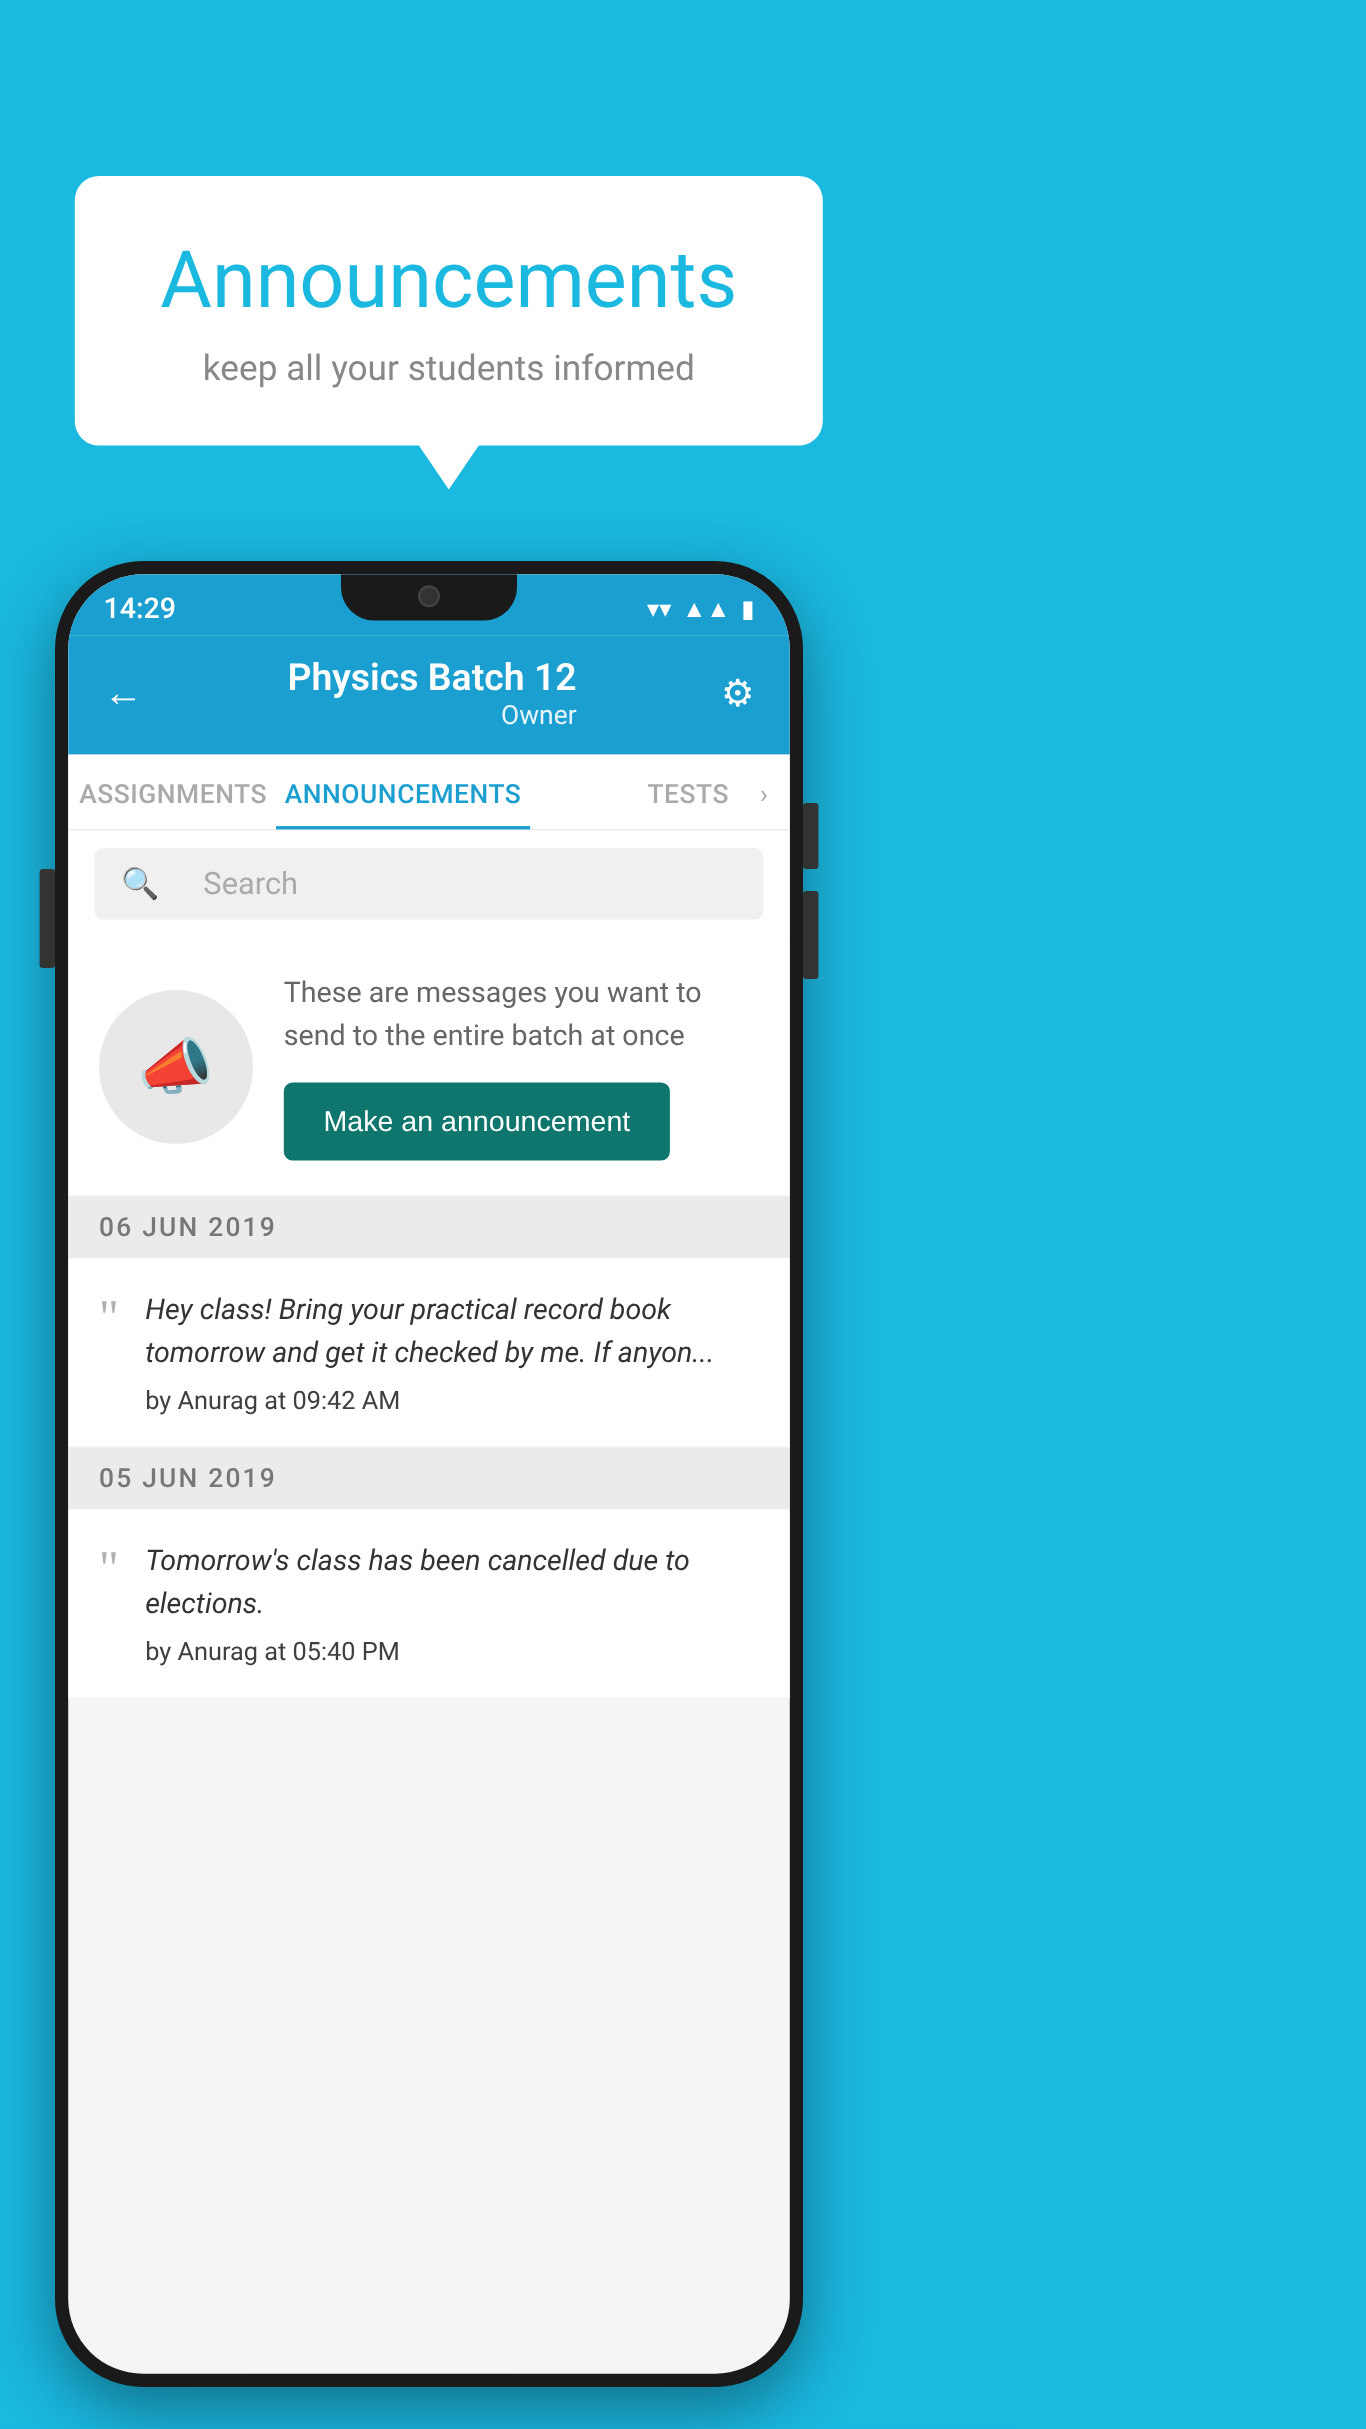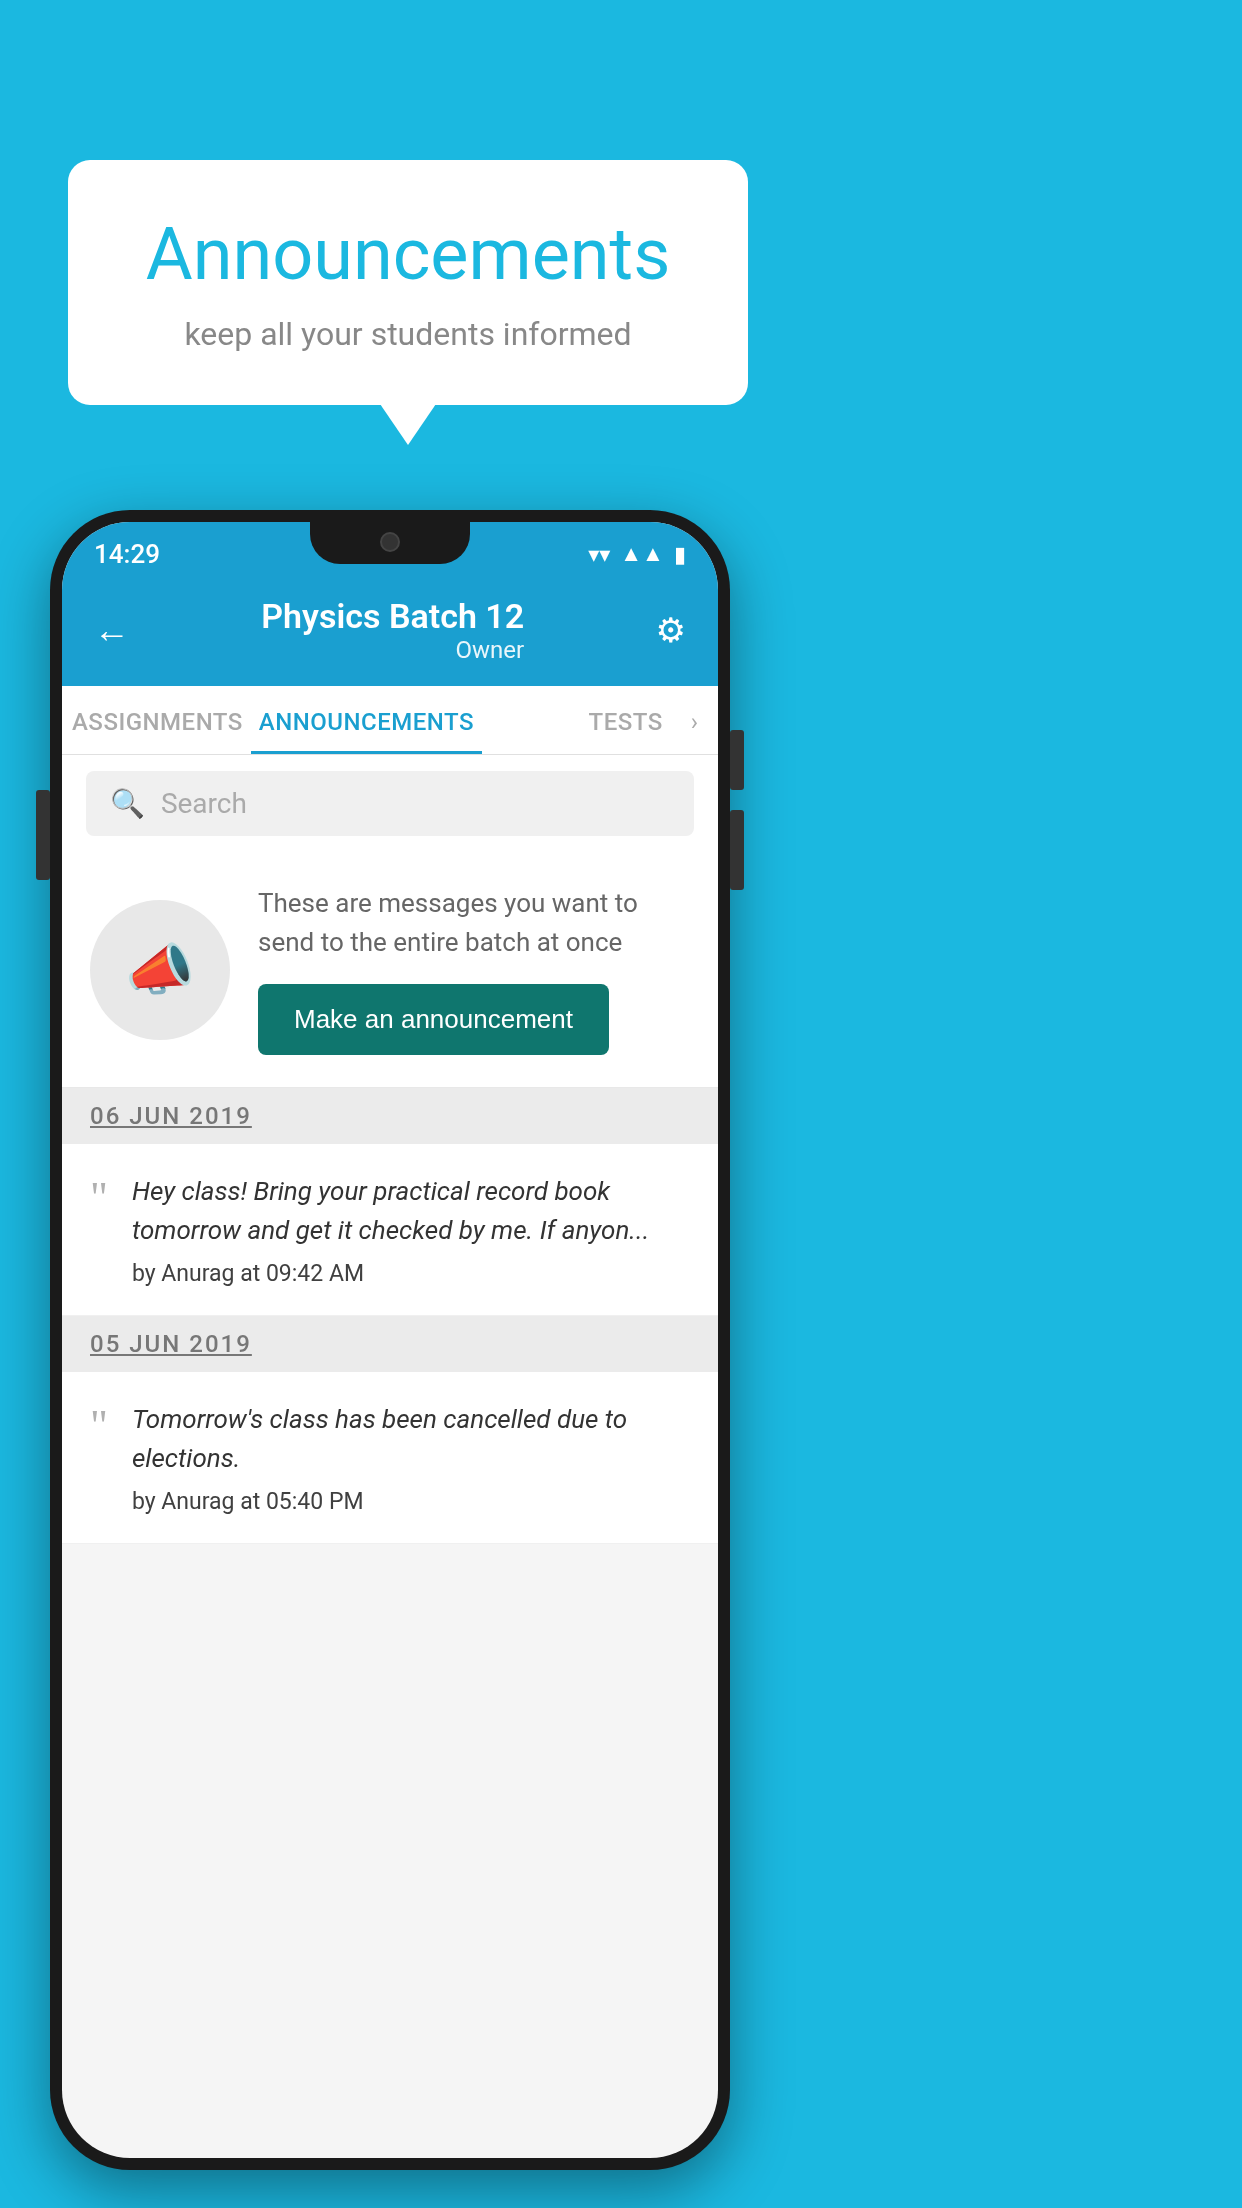--- a/index.html
+++ b/index.html
@@ -224,20 +224,21 @@
     }
 
     .search-icon {
       color: #888;
       font-size: 28px;
     }
 
     .search-text {
       color: #aaa;
       font-size: 28px;
+      margin-left: 24px;
     }
 
     
     .announcement-prompt {
       background: white;
       padding: 32px 28px;
       display: flex;
       align-items: center;
       gap: 28px;
       border-bottom: 1px solid #e8e8e8;
@@ -285,21 +286,20 @@
     .date-divider {
       background: #ebebeb;
       padding: 14px 28px;
     }
 
     .date-text {
       color: #777;
       font-size: 24px;
       letter-spacing: 2px;
       font-weight: 500;
-      text-decoration: underline;
     }
 
     
     .message-item {
       background: white;
       padding: 28px 28px;
       display: flex;
       gap: 24px;
       border-bottom: 1px solid #f0f0f0;
     }

